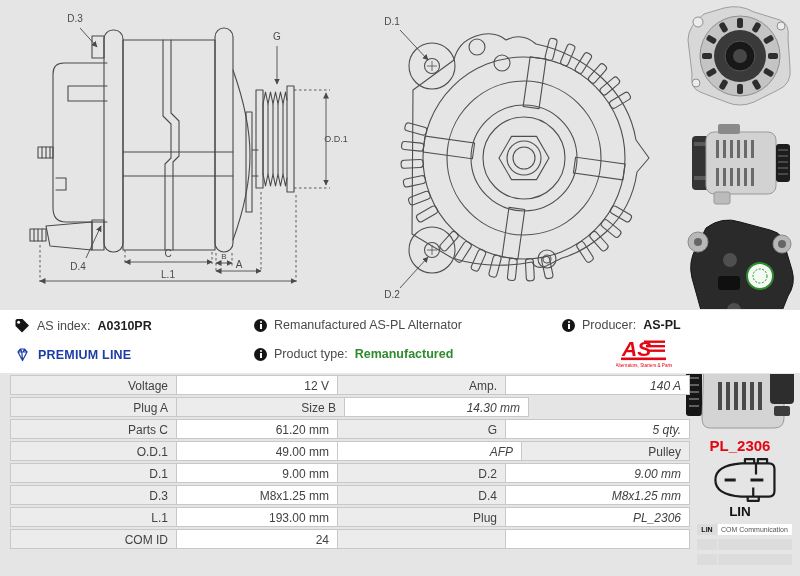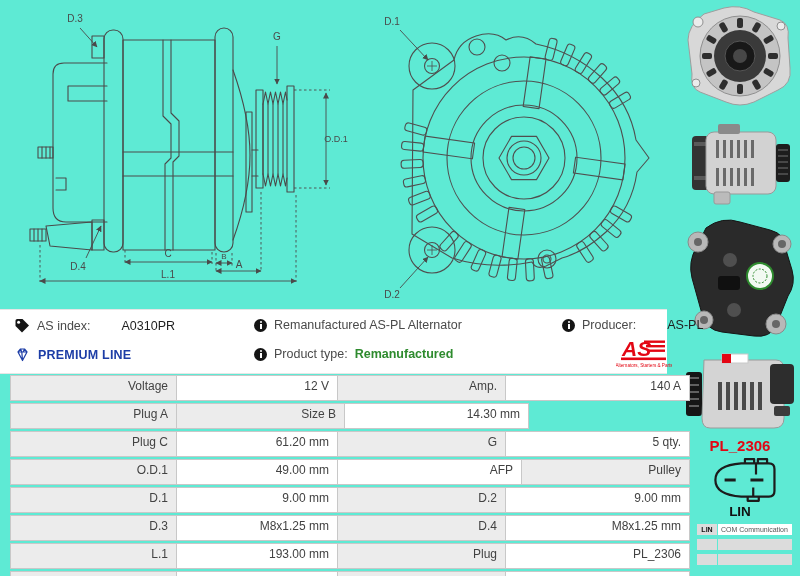--- a/index.html
+++ b/index.html
@@ -1,39 +1,39 @@
 <!DOCTYPE html>
 <html><head>
 <meta charset="utf-8">
 <style>
   html,body{margin:0;padding:0;background:#fff;}
-  #app{position:relative;width:800px;height:576px;background:#5eead4;overflow:hidden;
+  #app{position:relative;width:800px;height:576px;background:#e5e5e5;overflow:hidden;
        font-family:"Liberation Sans",sans-serif;color:#424242;}
   .abs{position:absolute;}
   svg text{font-family:"Liberation Sans",sans-serif;}
 
   
-  .info-bar{position:absolute;left:0;top:309px;width:667px;height:65px;
+  .info-bar{position:absolute;left:0;top:309px;width:800px;height:65px;
             border-top:1px solid #e6e6e6;border-bottom:1px solid #e6e6e6;box-sizing:border-box;background:#fff;}
   .ib-item{position:absolute;display:flex;align-items:center;gap:7px;font-size:12.5px;white-space:nowrap;}
   .ib-item .lbl{color:#4a4a4a;}
-  .ib-item .bold{font-weight:normal;color:#1f1f1f;margin-left:24px;}
+  .ib-item .bold{font-weight:bold;color:#1f1f1f;}
   .premium{color:#1d3da6;font-weight:bold;letter-spacing:.2px;}
   .green{color:#2e8b2e;font-weight:bold;}
   .info-icon{width:13px;height:13px;border-radius:50%;background:#151515;position:relative;flex:0 0 13px;}
   .info-icon::before{content:"";position:absolute;left:5.5px;top:2.3px;width:2.2px;height:2.2px;background:#fff;border-radius:50%;}
   .info-icon::after{content:"";position:absolute;left:5.5px;top:5.6px;width:2.2px;height:5px;background:#fff;}
 
   
   .spec-table{position:absolute;left:10px;top:375px;width:680px;}
-  .srow{display:flex;height:26px;margin-bottom:2px;}
+  .srow{display:flex;height:20px;margin-bottom:2px;}
   .cell{box-sizing:border-box;border:1px solid #c8c8c8;line-height:20px;font-size:12px;
         text-align:right;padding-right:8px;background:#fff;color:#424242;}
   .cell.lab{background:#ececec;}
-  .c1{width:167px;} .c2{width:162px;margin-left:-1px;} .c3{width:169px;margin-left:-1px;} .c4{width:185px;margin-left:-1px;}
+  .c1{width:167px;} .c2{width:162px;margin-left:-1px;} .c3{width:169px;margin-left:-1px;} .c4{width:185px;margin-left:-1px;font-style:italic;}
 
   
   .plug-code{position:absolute;left:683px;top:437px;width:114px;text-align:center;
              font-weight:bold;font-size:15px;color:#e30613;}
   .lin-label{position:absolute;left:683px;top:504px;width:114px;text-align:center;
              font-weight:bold;font-size:13.5px;color:#111;}
   .com-table{position:absolute;left:697px;top:524px;width:95px;font-size:7px;}
   .com-row{display:flex;height:11px;margin-bottom:4px;}
   .com-k{width:20px;background:#dcdcdc;font-weight:bold;color:#111;text-align:center;line-height:11px;margin-right:1px;}
   .com-v{width:74px;background:#dcdcdc;color:#555;line-height:11px;padding-left:3px;box-sizing:border-box;}
@@ -313,21 +313,21 @@
       <div class="cell c2">12 V</div>
       <div class="cell lab c3">Amp.</div>
       <div class="cell c4">140 A</div>
     </div>
     <div class="srow">
       <div class="cell lab c1">Plug A</div>
       <div class="cell lab c3">Size B</div>
       <div class="cell c4">14.30 mm</div>
     </div>
     <div class="srow">
-      <div class="cell lab c1">Plug C</div>
+      <div class="cell lab c1">Parts C</div>
       <div class="cell c2">61.20 mm</div>
       <div class="cell lab c3">G</div>
       <div class="cell c4">5 qty.</div>
     </div>
     <div class="srow">
       <div class="cell lab c1">O.D.1</div>
       <div class="cell c2">49.00 mm</div>
       <div class="cell c4">AFP</div>
       <div class="cell lab c3">Pulley</div>
     </div>

